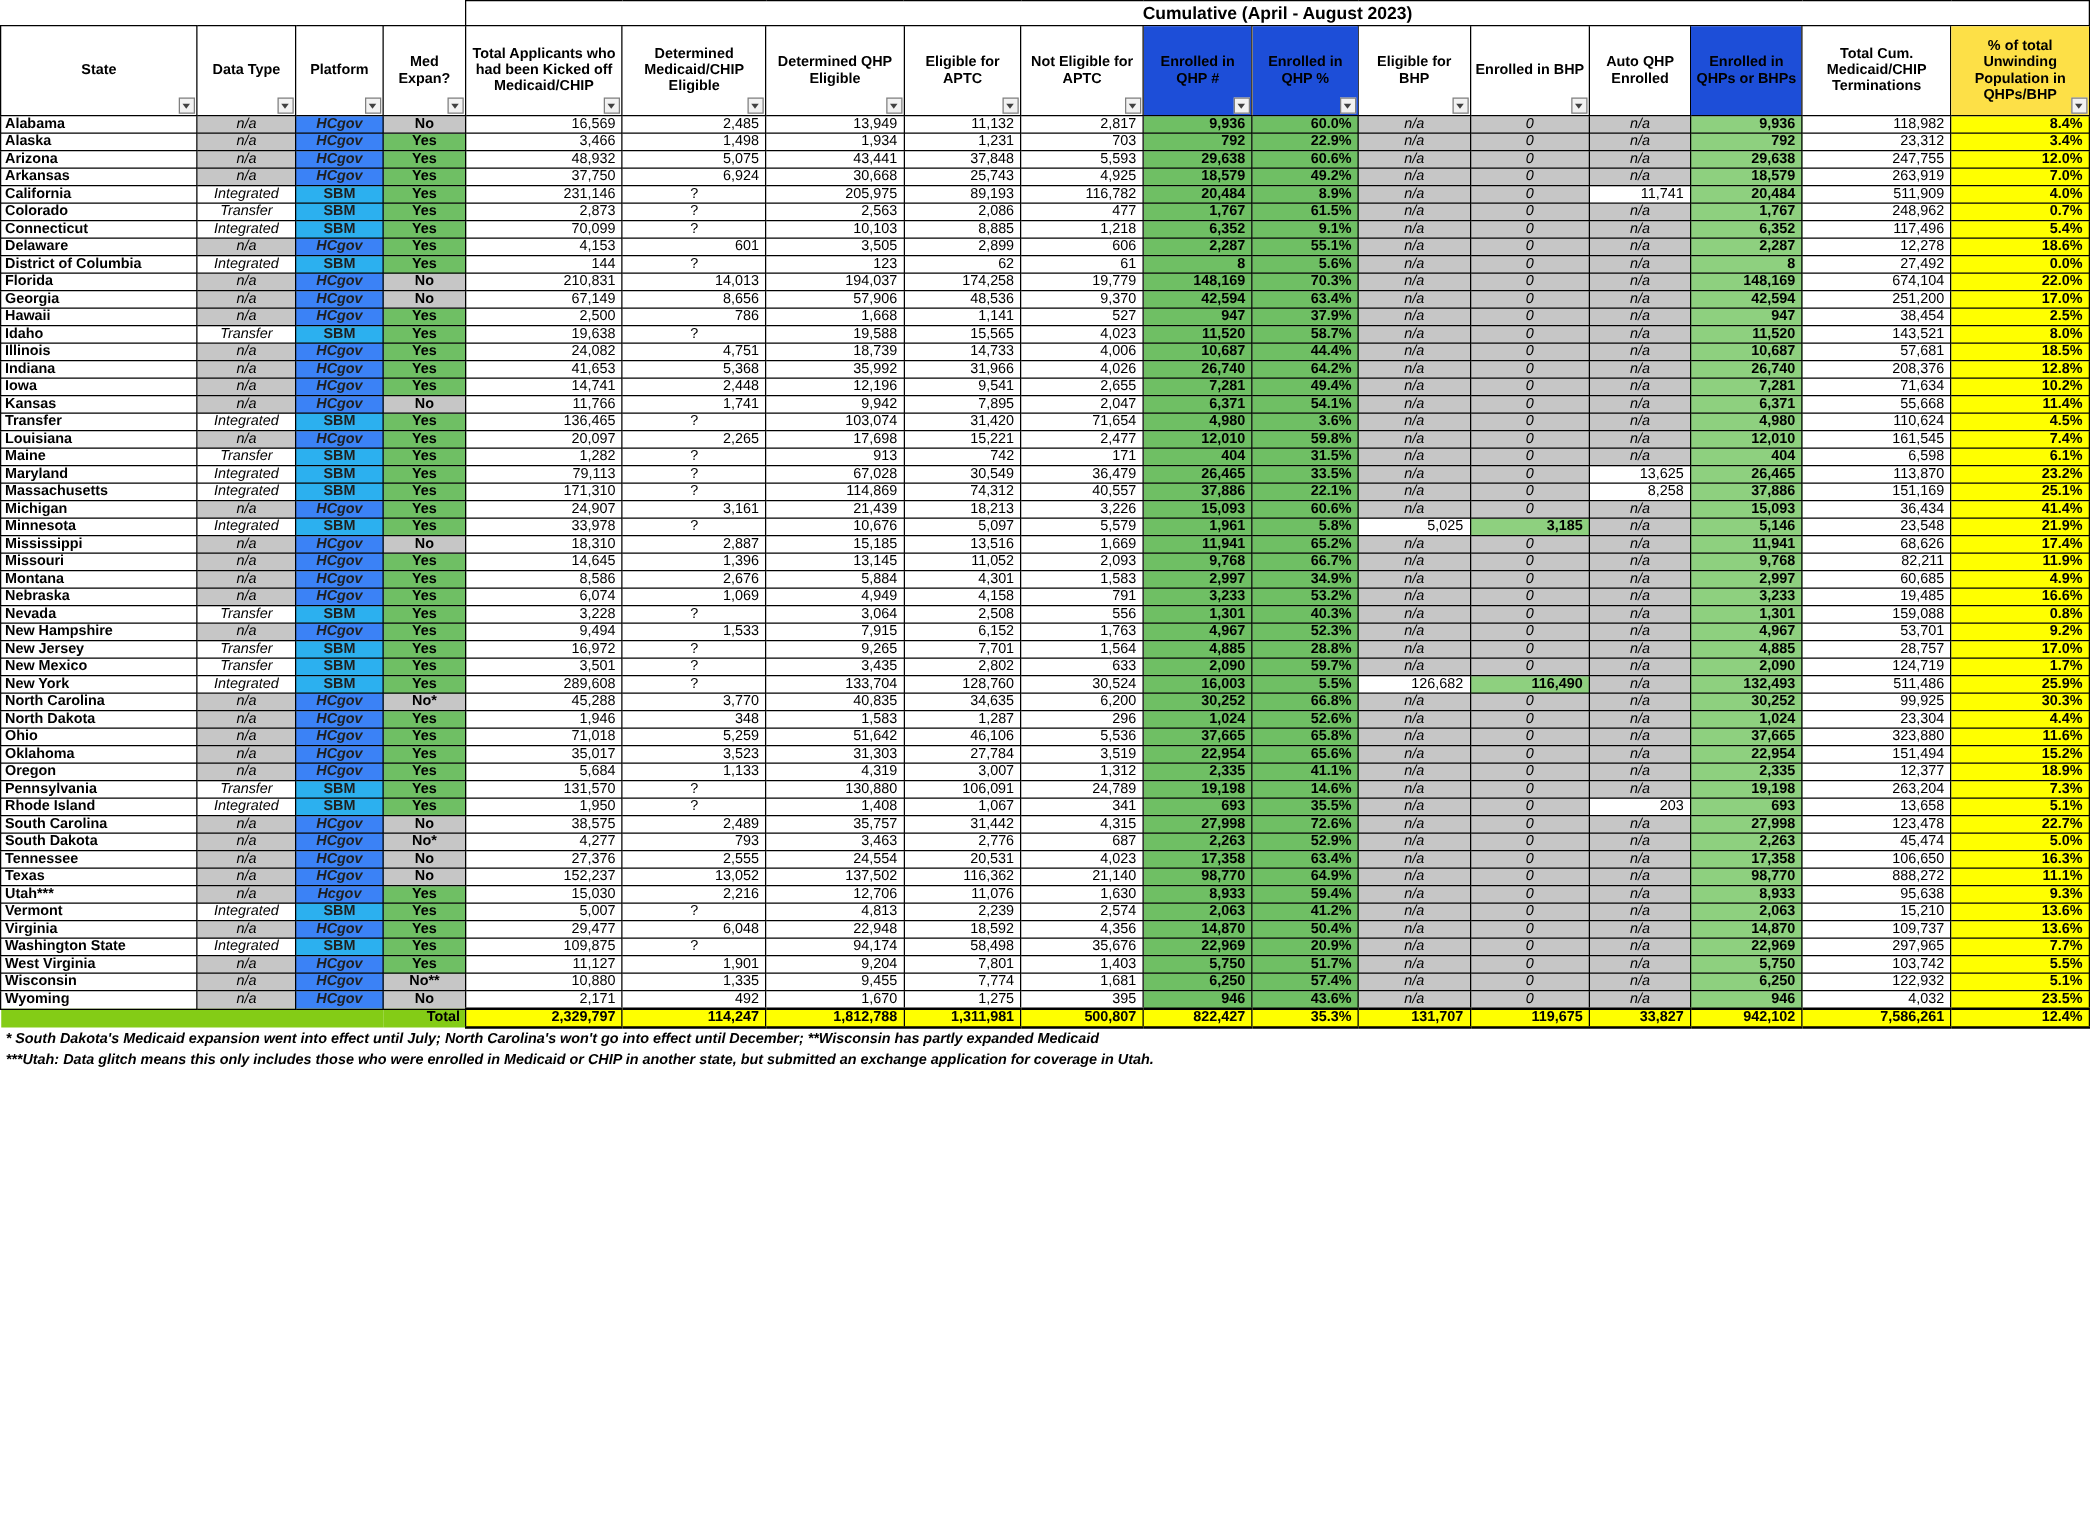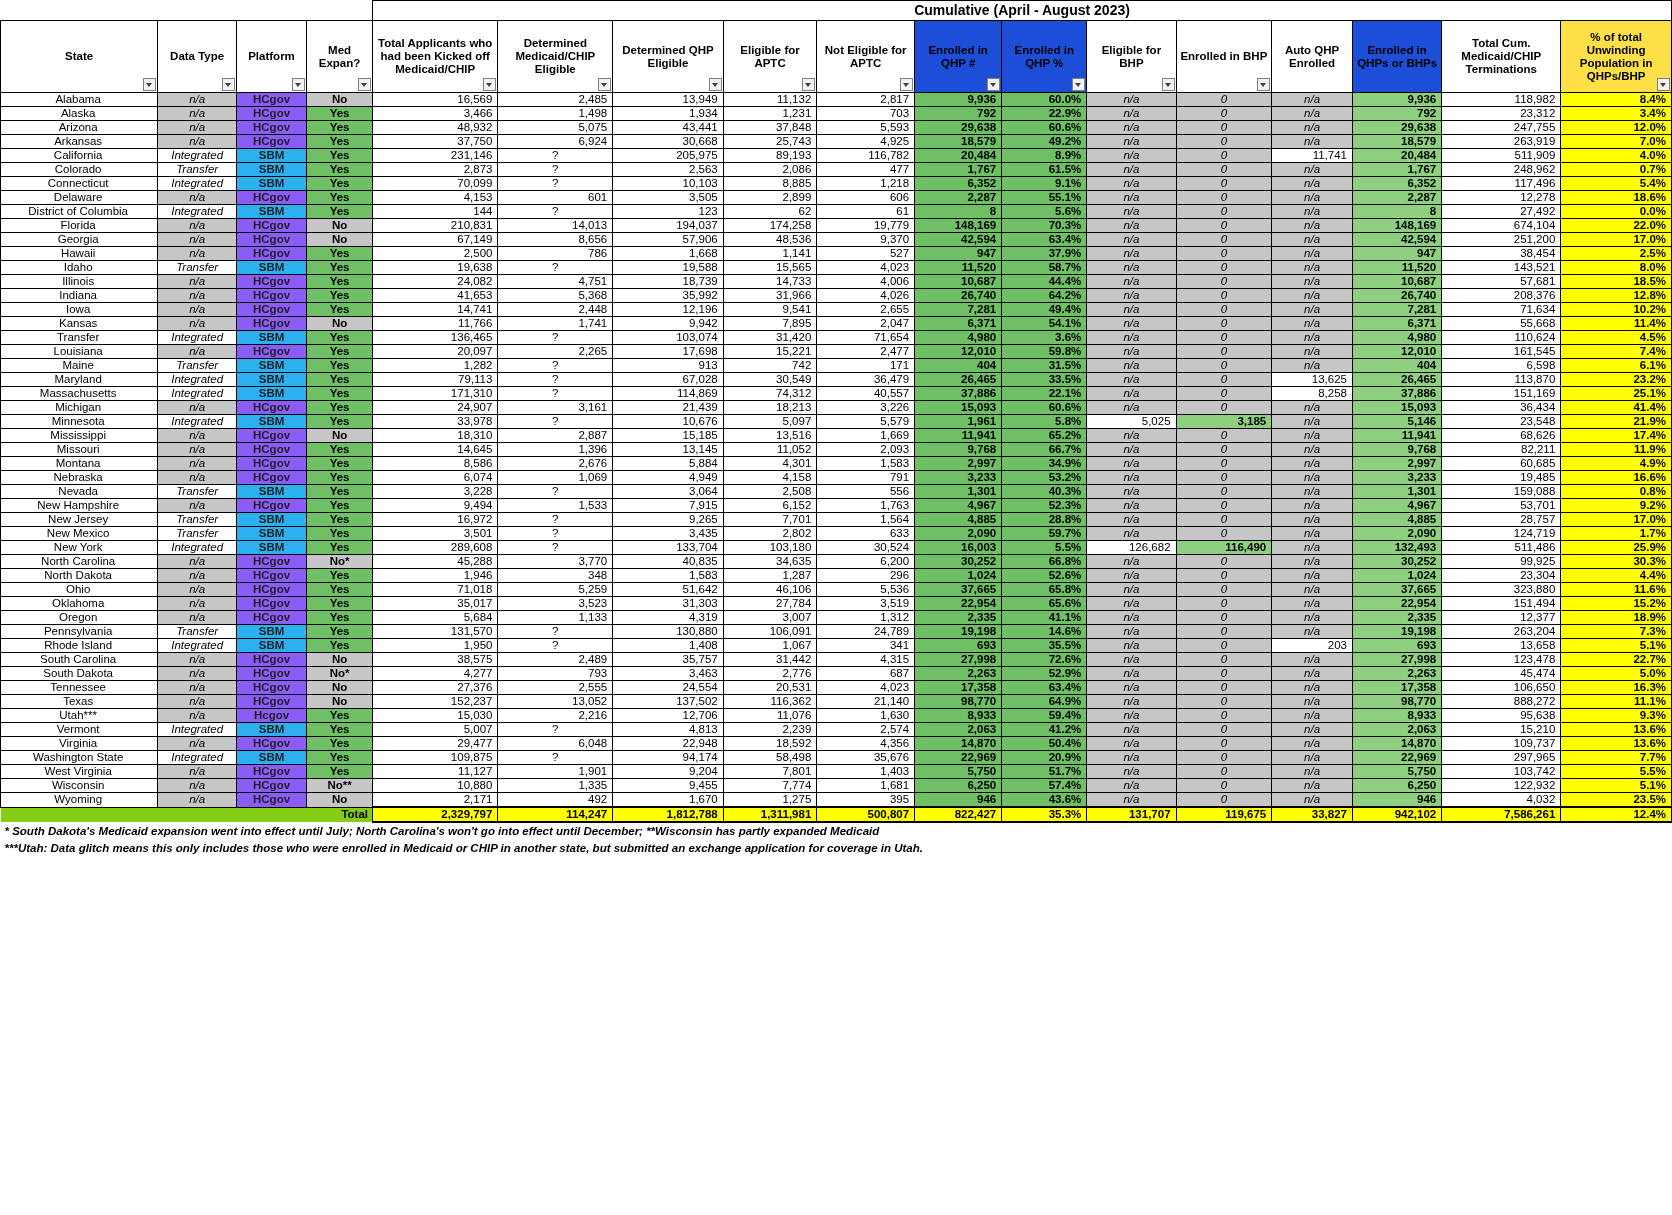--- a/index.html
+++ b/index.html
@@ -3,28 +3,28 @@
 <meta charset="utf-8">
 <style>
   html,body{margin:0;padding:0;background:#fff;}
   body{font-family:"Liberation Sans",sans-serif;font-size:11px;color:#000;}
   #wrap{width:1480px;}
   table{border-collapse:collapse;table-layout:fixed;width:1672px;}
   td,th{border:1px solid #000;padding:0 3px;font-size:11.5px;line-height:13px;vertical-align:middle;}
   .hdr td{font-weight:bold;text-align:center;vertical-align:middle;padding:2px 2px;}
   .title-row td{font-weight:bold;text-align:center;font-size:14px;padding:3px 0;}
   .noborder{border:none;}
-  .state{font-weight:normal;text-align:center;padding-right:5px;}
+  .state{font-weight:bold;text-align:left;padding-right:5px;}
   .num{text-align:right;padding-right:5px;}
   .ctr{text-align:center;}
   .ital{font-style:italic;text-align:center;color:#000;}
   .gray{background:#c6c6c6;}
   .green{background:#6fbf64;}
   .lgreen{background:#8ed07f;}
-  .orange{background:#8b5cf6;font-weight:bold;color:#1f1f1f;}
+  .orange{background:#3b82f6;font-weight:bold;color:#1f1f1f;font-style:italic;}
   .blue{background:#2cb0ef;font-weight:bold;color:#1f1f1f;}
   .yellow{background:#ffff00;}
   .greenh{background:#1d4ed8;}
   .yellowh{background:#fde047;}
   .bold{font-weight:bold;}
   .filter{display:inline-block;width:11px;height:11px;border:1px solid #808080;background:#f2f2f2;position:relative;vertical-align:bottom;margin-left:2px;}
   .filter:after{content:"";position:absolute;left:2px;top:4px;border-left:3px solid transparent;border-right:3px solid transparent;border-top:4px solid #404040;}
   .hdrcell{position:relative;}
   .fwrap{position:absolute;right:1px;bottom:1px;}
   .total td{font-weight:bold;background:#ffff00;border-top:2px solid #000;border-bottom:2px solid #000;}
@@ -745,21 +745,21 @@
           <td class="num bold yellow">1.7%</td>
         </tr>
         <tr>
           <td class="state">New York</td>
           <td class="ital">Integrated</td>
           <td class="ctr blue">SBM</td>
           <td class="ctr bold green">Yes</td>
           <td class="num">289,608</td>
           <td class="ctr">?</td>
           <td class="num">133,704</td>
-          <td class="num">103,180</td>
+          <td class="num">128,760</td>
           <td class="num">30,524</td>
           <td class="num bold green">16,003</td>
           <td class="num bold green">5.5%</td>
           <td class="num">126,682</td>
           <td class="num bold lgreen">116,490</td>
           <td class="ital gray">n/a</td>
           <td class="num bold lgreen">132,493</td>
           <td class="num">511,486</td>
           <td class="num bold yellow">25.9%</td>
         </tr>

